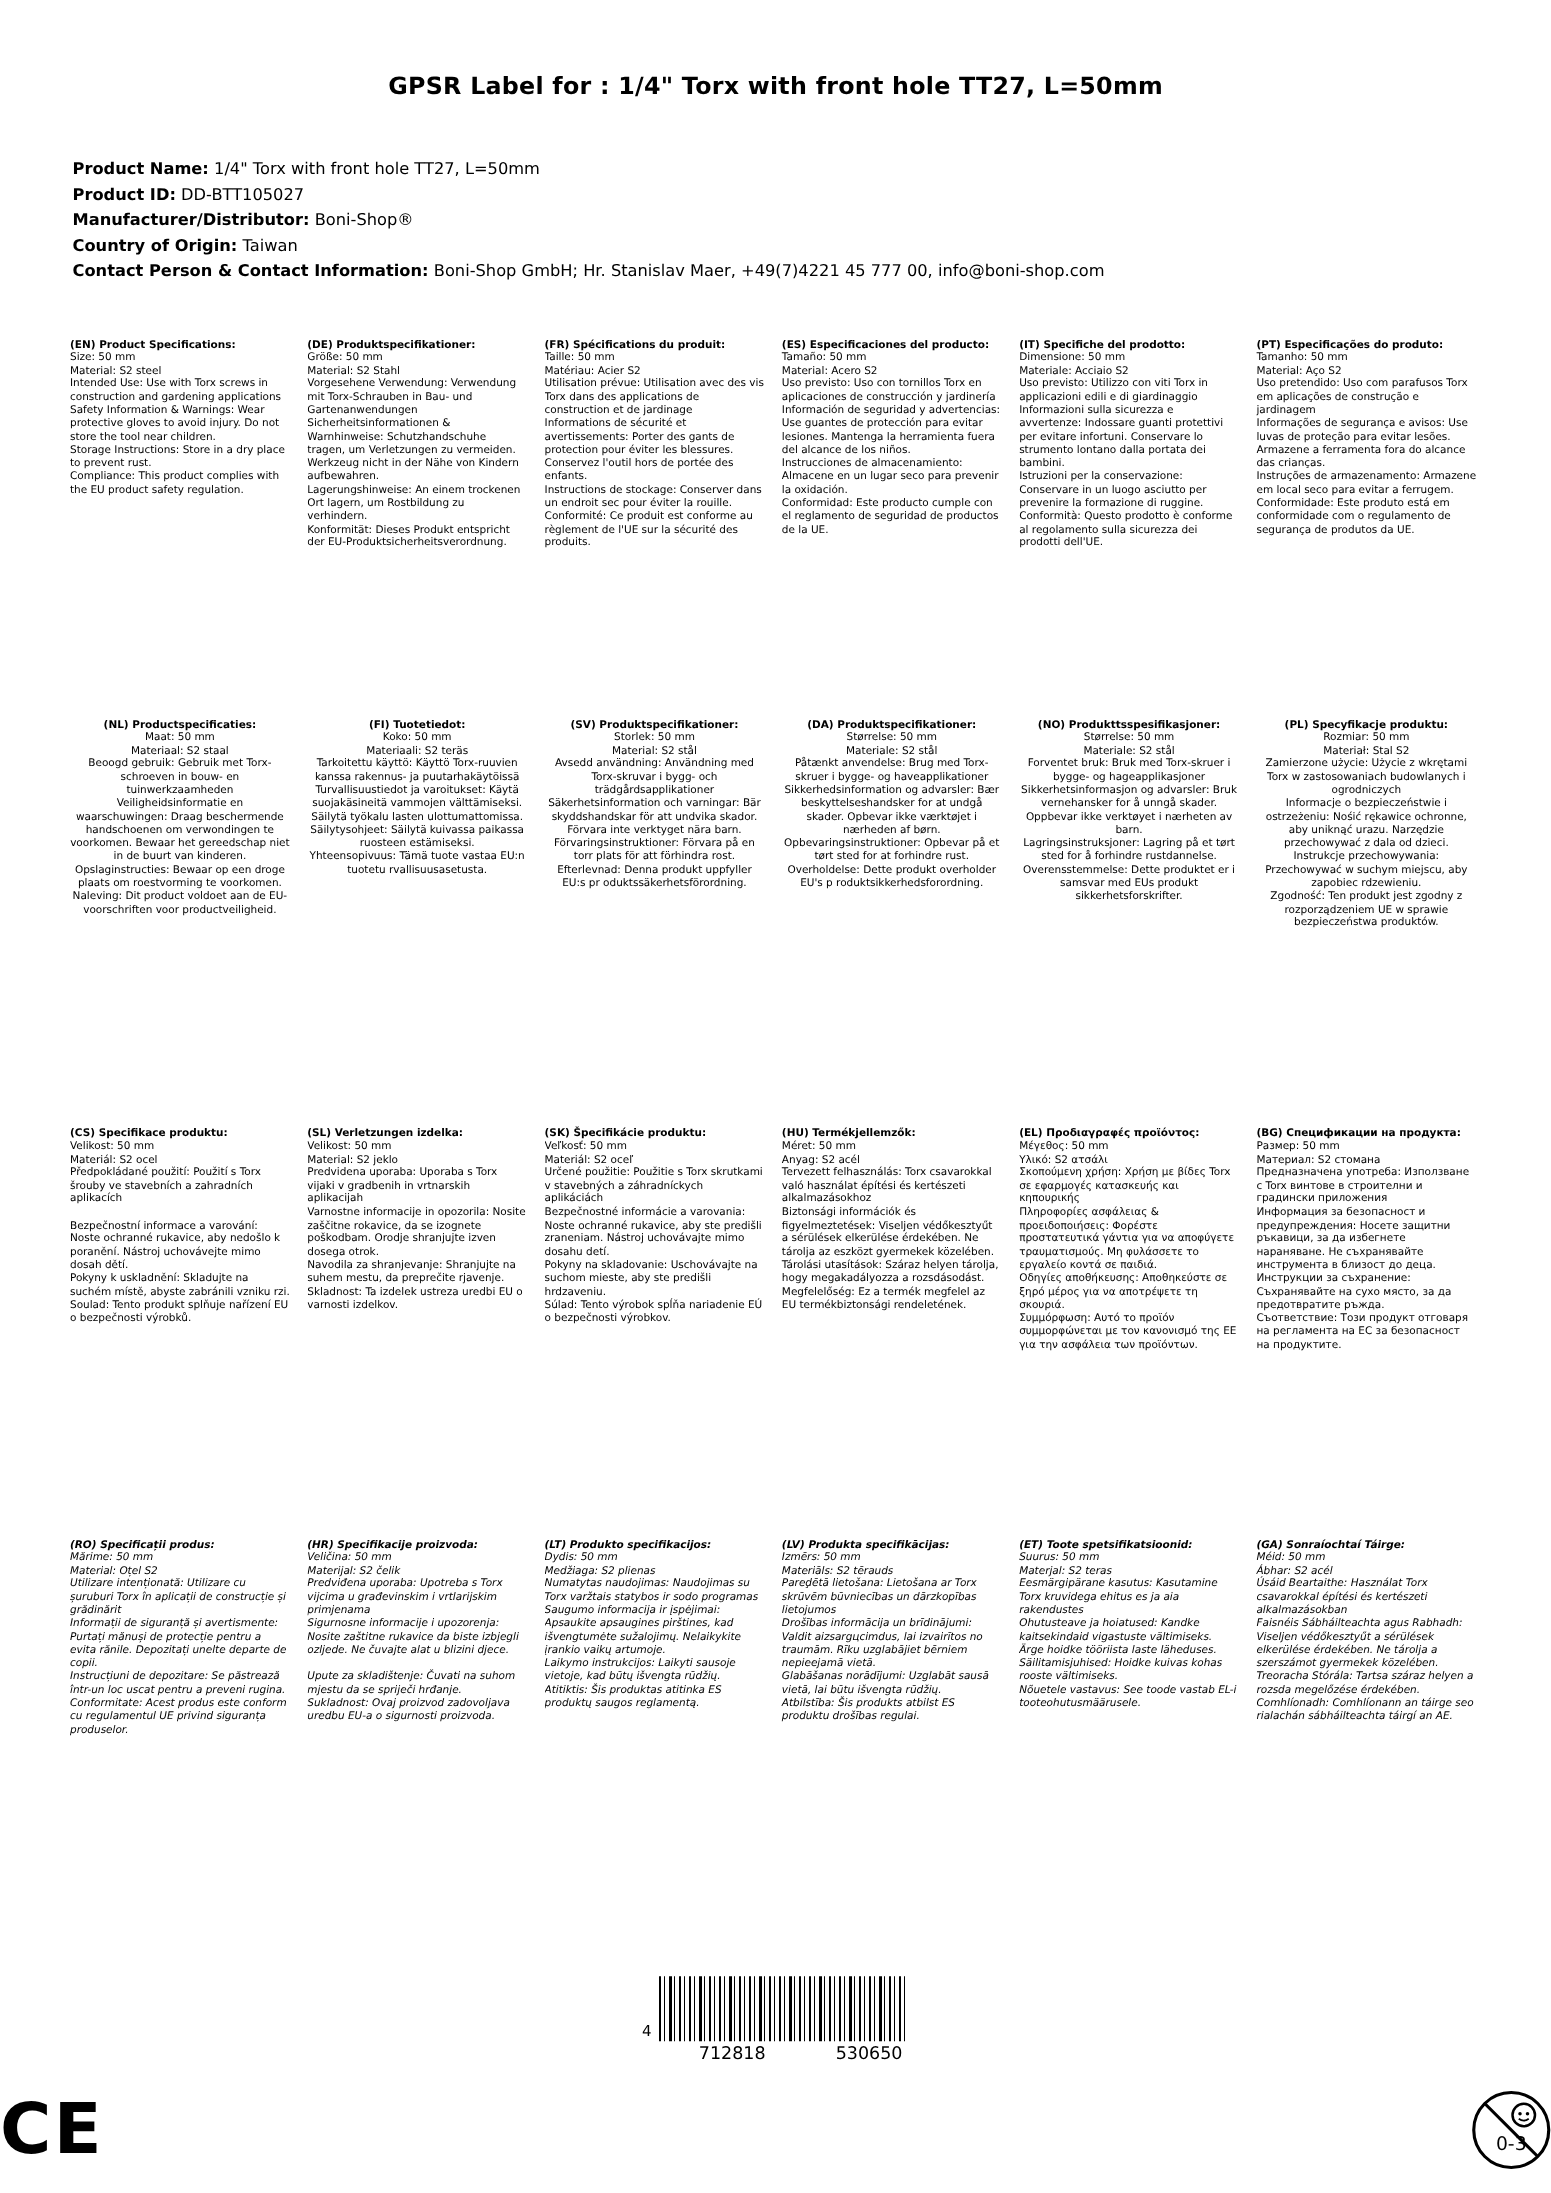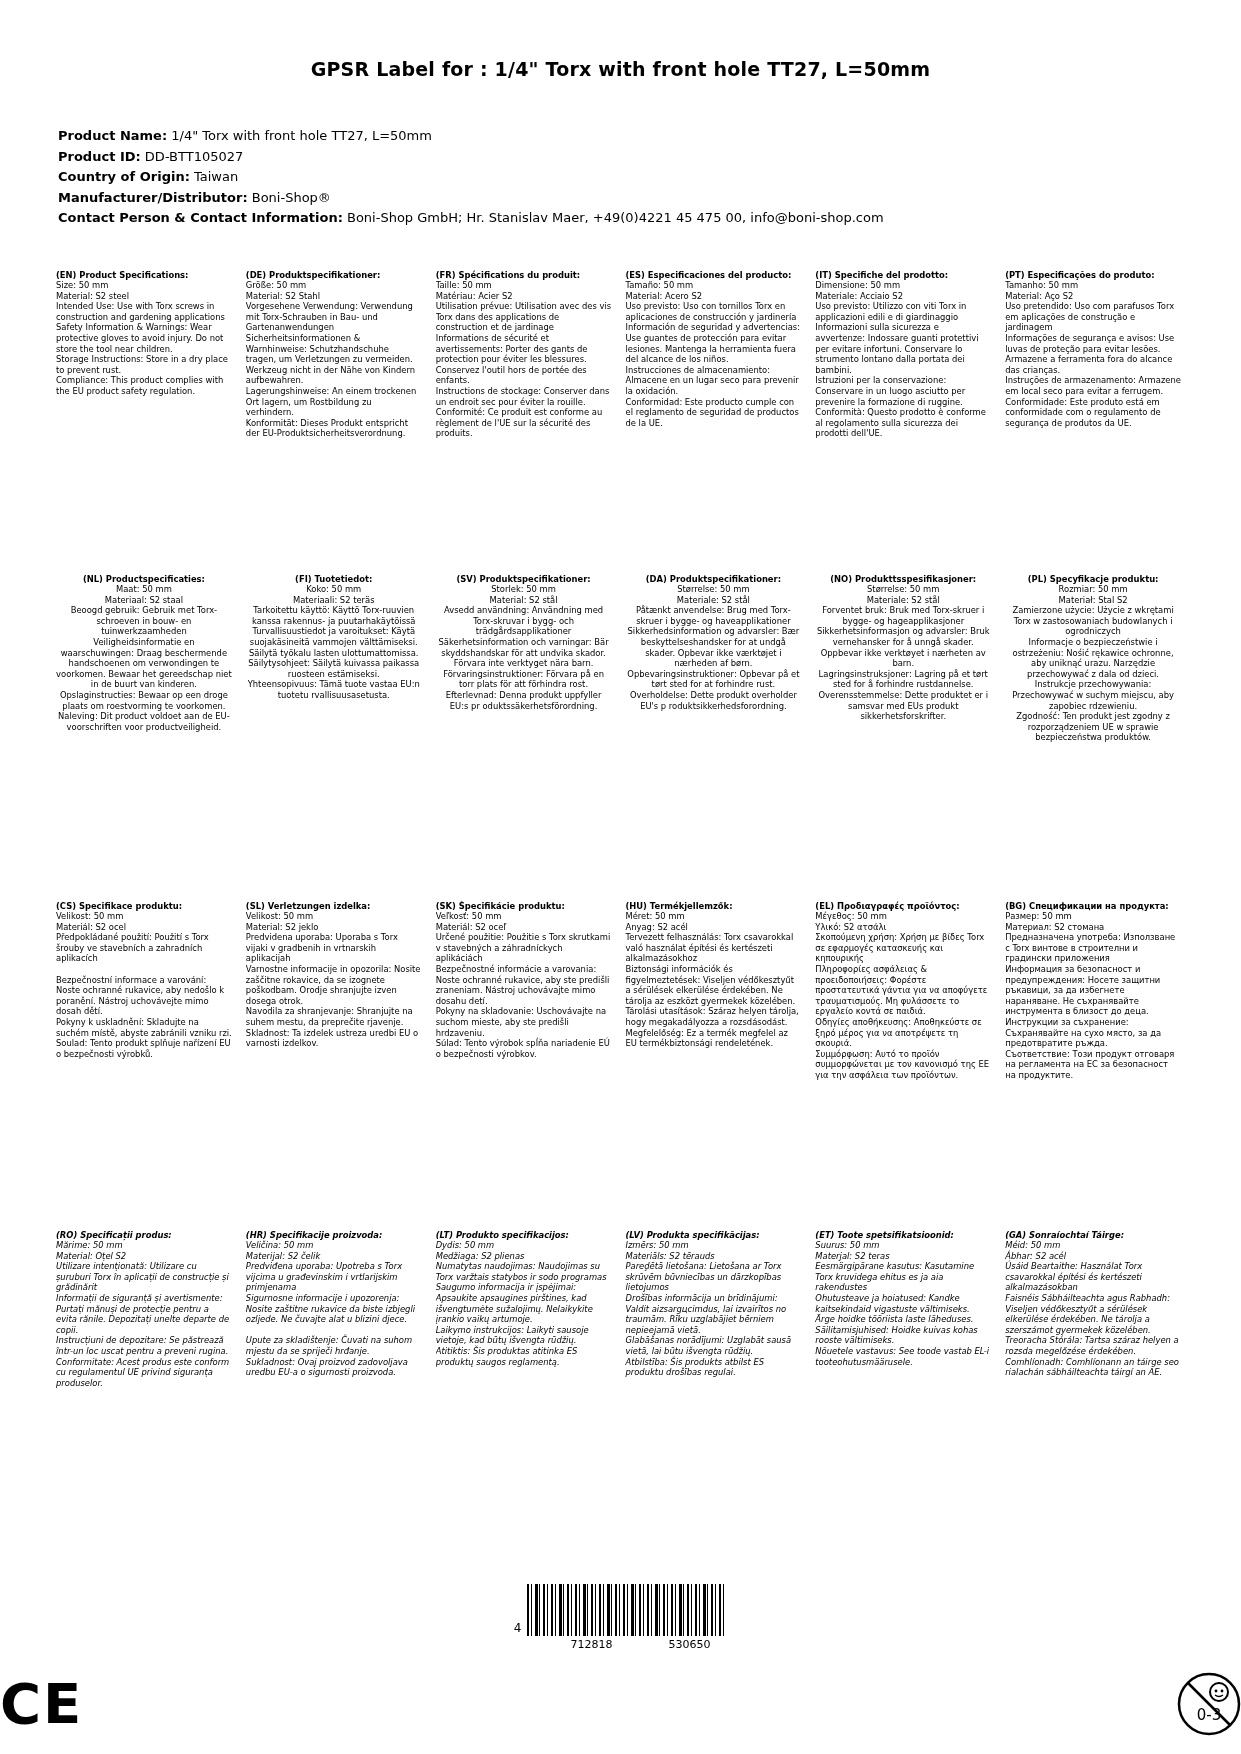--- a/index.html
+++ b/index.html
@@ -103,21 +103,21 @@
         #000 4px, #000 5px, #fff 5px, #fff 8px,
         #000 8px, #000 11px, #fff 11px, #fff 12px,
         #000 12px, #000 13px, #fff 13px, #fff 16px,
         #000 16px, #000 18px, #fff 18px, #fff 20px,
         #000 20px, #000 21px, #fff 21px, #fff 24px);
   }
   .barcode-nums {
     display: flex;
     gap: 56px;
     margin-left: 24px;
-    font-size: 11px;
+    font-size: 14px;
     padding-bottom: 1px;
   }
   .symbols {
     margin-top: 20px;
     display: flex;
     justify-content: space-between;
     align-items: center;
     gap: 58px;
   }
   .ce-mark {
@@ -145,30 +145,30 @@
   <div class="header-block">
     <div class="header-row">
       <span class="header-label">Product Name:</span>
       <span class="header-value">1/4" Torx with front hole TT27, L=50mm</span>
     </div>
     <div class="header-row">
       <span class="header-label">Product ID:</span>
       <span class="header-value">DD-BTT105027</span>
     </div>
     <div class="header-row">
+      <span class="header-label">Manufacturer/Distributor:</span>
+      <span class="header-value">Boni-Shop®</span>
+    </div>
+    <div class="header-row">
       <span class="header-label">Country of Origin:</span>
       <span class="header-value">Taiwan</span>
     </div>
     <div class="header-row">
-      <span class="header-label">Manufacturer/Distributor:</span>
-      <span class="header-value">Boni-Shop®</span>
-    </div>
-    <div class="header-row">
       <span class="header-label">Contact Person &amp; Contact Information:</span>
-      <span class="header-value">Boni-Shop GmbH; Hr. Stanislav Maer, +49(0)4221 45 475 00, info@boni-shop.com</span>
+      <span class="header-value">Boni-Shop GmbH; Hr. Stanislav Maer, +49(7)4221 45 777 00, info@boni-shop.com</span>
     </div>
   </div>
 
   <div class="lang-grid row-block row-0">
     <div class="lang-cell">
       <span class="lang-head">(EN) Product Specifications:</span>
       <span class="lang-body">Size: 50 mm
 Material: S2 steel
 Intended Use: Use with Torx screws in construction and gardening applications
 Safety Information &amp; Warnings: Wear protective gloves to avoid injury. Do not store the tool near children.

